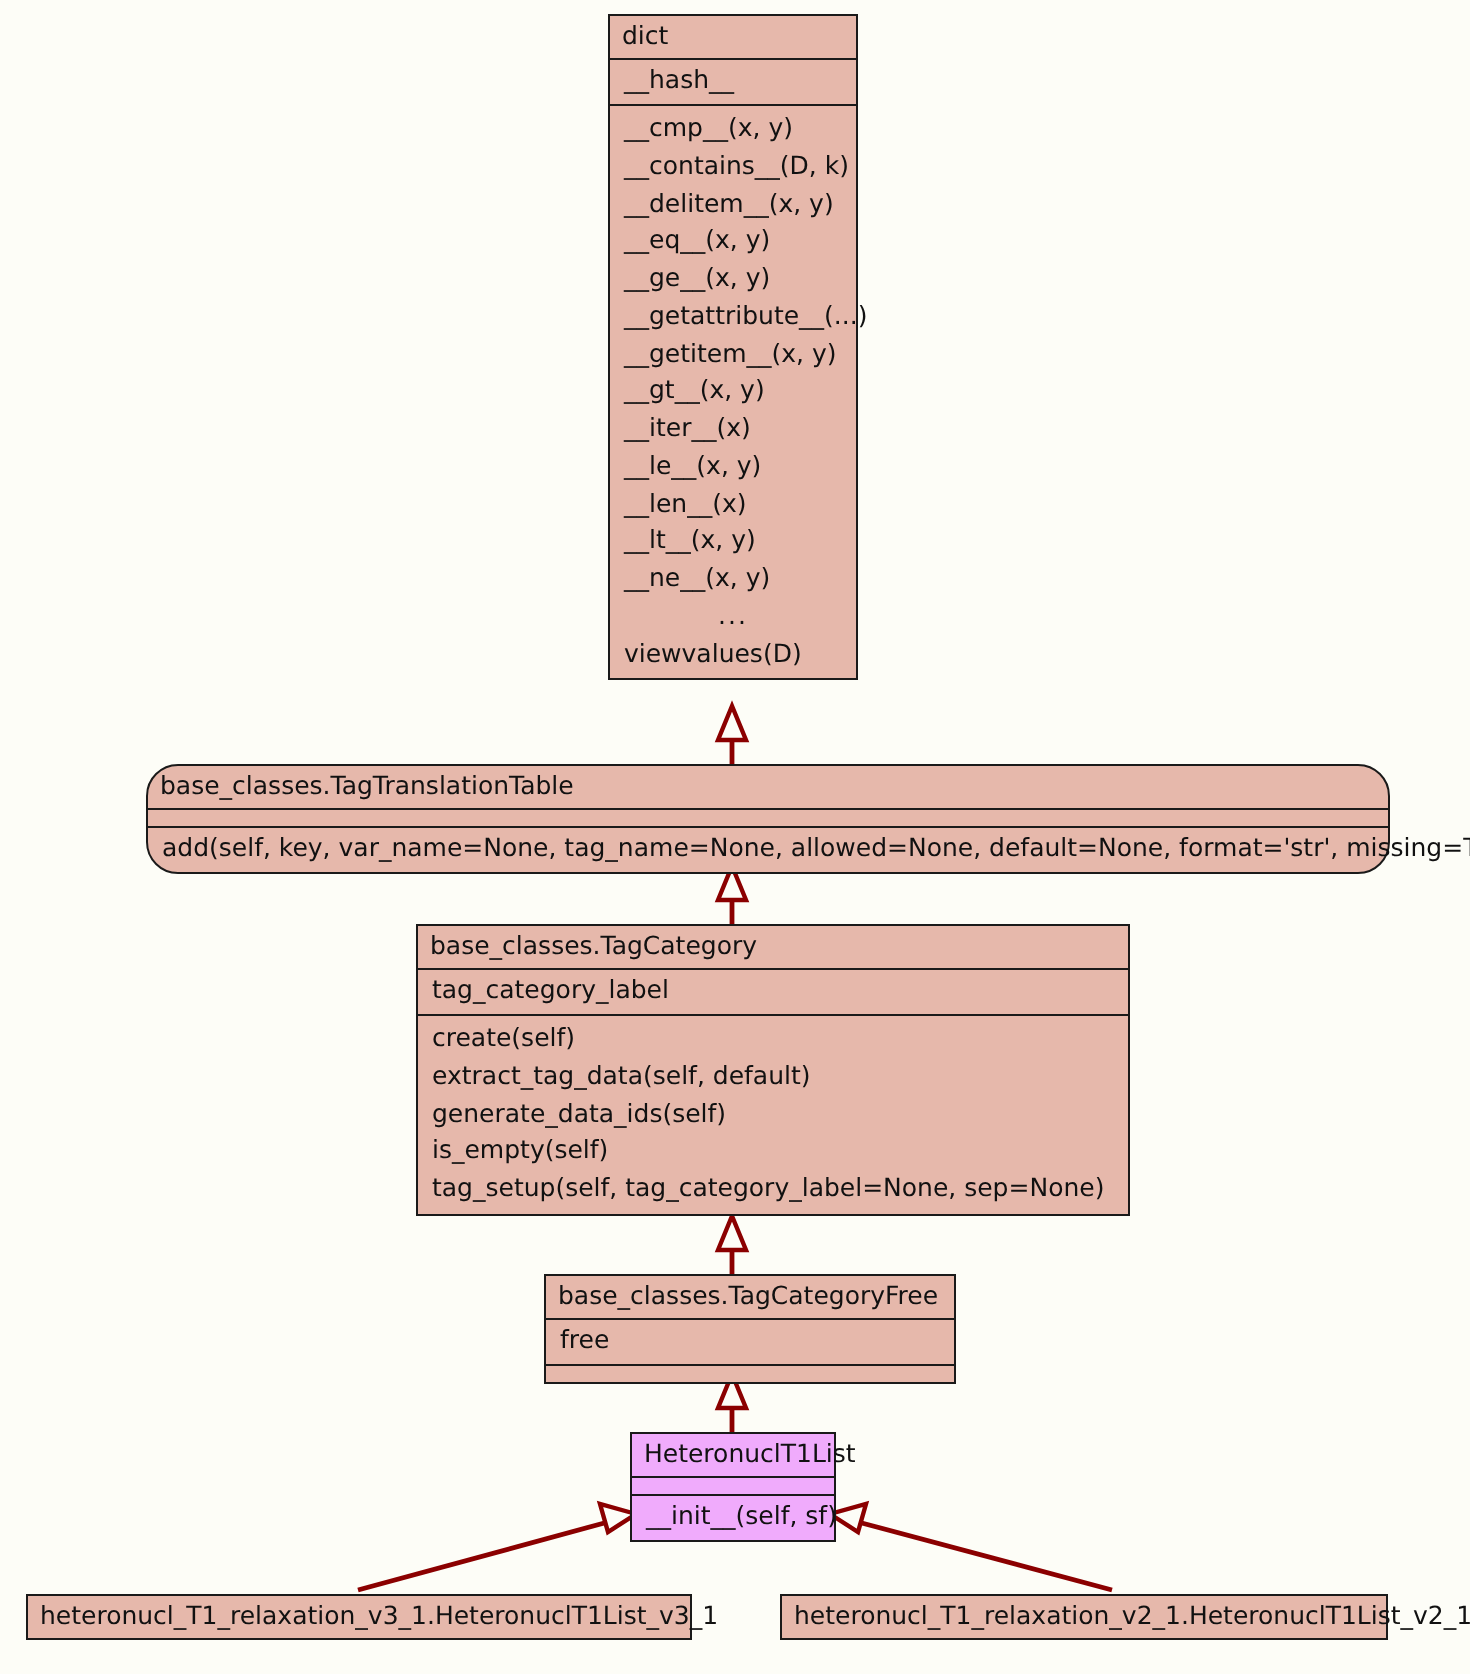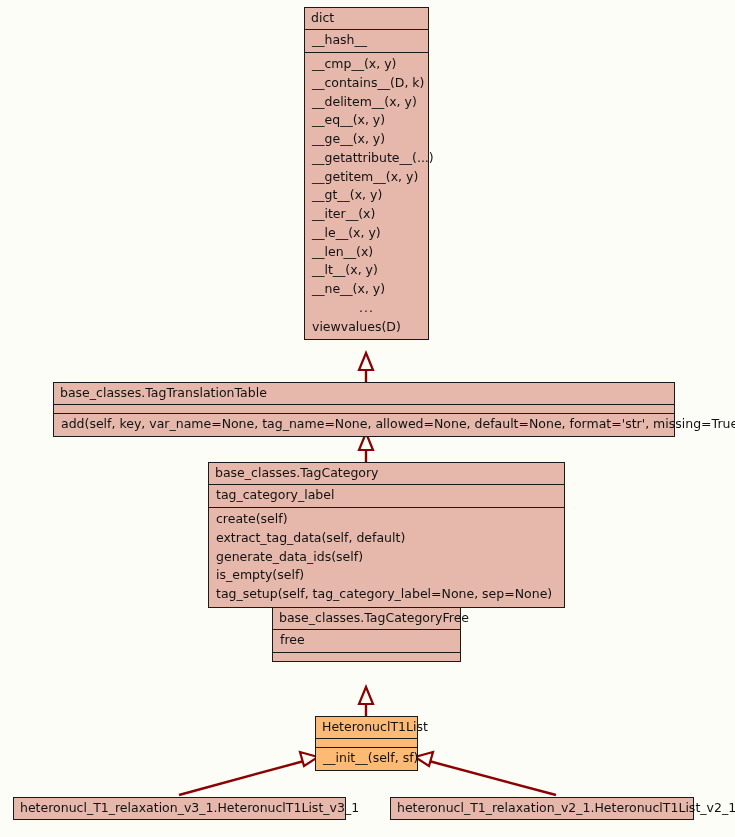--- a/index.html
+++ b/index.html
@@ -30,21 +30,21 @@
 
   
   .uml-class {
     position: absolute;
     box-sizing: border-box;
     border: 1.6px solid #1a1a1a;
     background: #e6b8ab;
     z-index: 2;
   }
   .uml-class.light {
-    background: #fdba74;
+    background: #f0abfc;
   }
   .compartment {
     box-sizing: border-box;
     padding: 0;
   }
   .compartment + .compartment {
     border-top: 1.6px solid #1a1a1a;
   }
   .cmp-title {
     font-size: 12.5px;
@@ -133,21 +133,21 @@
       <div class="uml-row">__iter__(x)</div>
       <div class="uml-row">__le__(x, y)</div>
       <div class="uml-row">__len__(x)</div>
       <div class="uml-row">__lt__(x, y)</div>
       <div class="uml-row">__ne__(x, y)</div>
       <div class="uml-row center">...</div>
       <div class="uml-row">viewvalues(D)</div>
     </div>
   </div>
 
-  <div class="uml-class" style="left:53px; top:382px; width:622px;">
+  <div class="uml-class" style="left:73px; top:382px; width:622px;border-radius:16px;">
     <div class="compartment">
       <div class="cmp-title">base_classes.TagTranslationTable</div>
     </div>
     <div class="compartment cmp-rows empty"></div>
     <div class="compartment cmp-rows single">
       <div class="uml-row">add(self, key, var_name=None, tag_name=None, allowed=None, default=None, format='str', missing=True)</div>
     </div>
   </div>
 
   <div class="uml-class" style="left:208px; top:462px; width:357px;">
@@ -159,21 +159,21 @@
     </div>
     <div class="compartment cmp-rows">
       <div class="uml-row">create(self)</div>
       <div class="uml-row">extract_tag_data(self, default)</div>
       <div class="uml-row">generate_data_ids(self)</div>
       <div class="uml-row">is_empty(self)</div>
       <div class="uml-row">tag_setup(self, tag_category_label=None, sep=None)</div>
     </div>
   </div>
 
-  <div class="uml-class" style="left:272px; top:607px; width:189px;">
+  <div class="uml-class" style="left:272px; top:637px; width:206px;">
     <div class="compartment">
       <div class="cmp-title">base_classes.TagCategoryFree</div>
     </div>
     <div class="compartment cmp-rows single">
       <div class="uml-row">free</div>
     </div>
     <div class="compartment cmp-rows empty"></div>
   </div>
 
   <div class="uml-class light" style="left:315px; top:716px; width:103px;">

